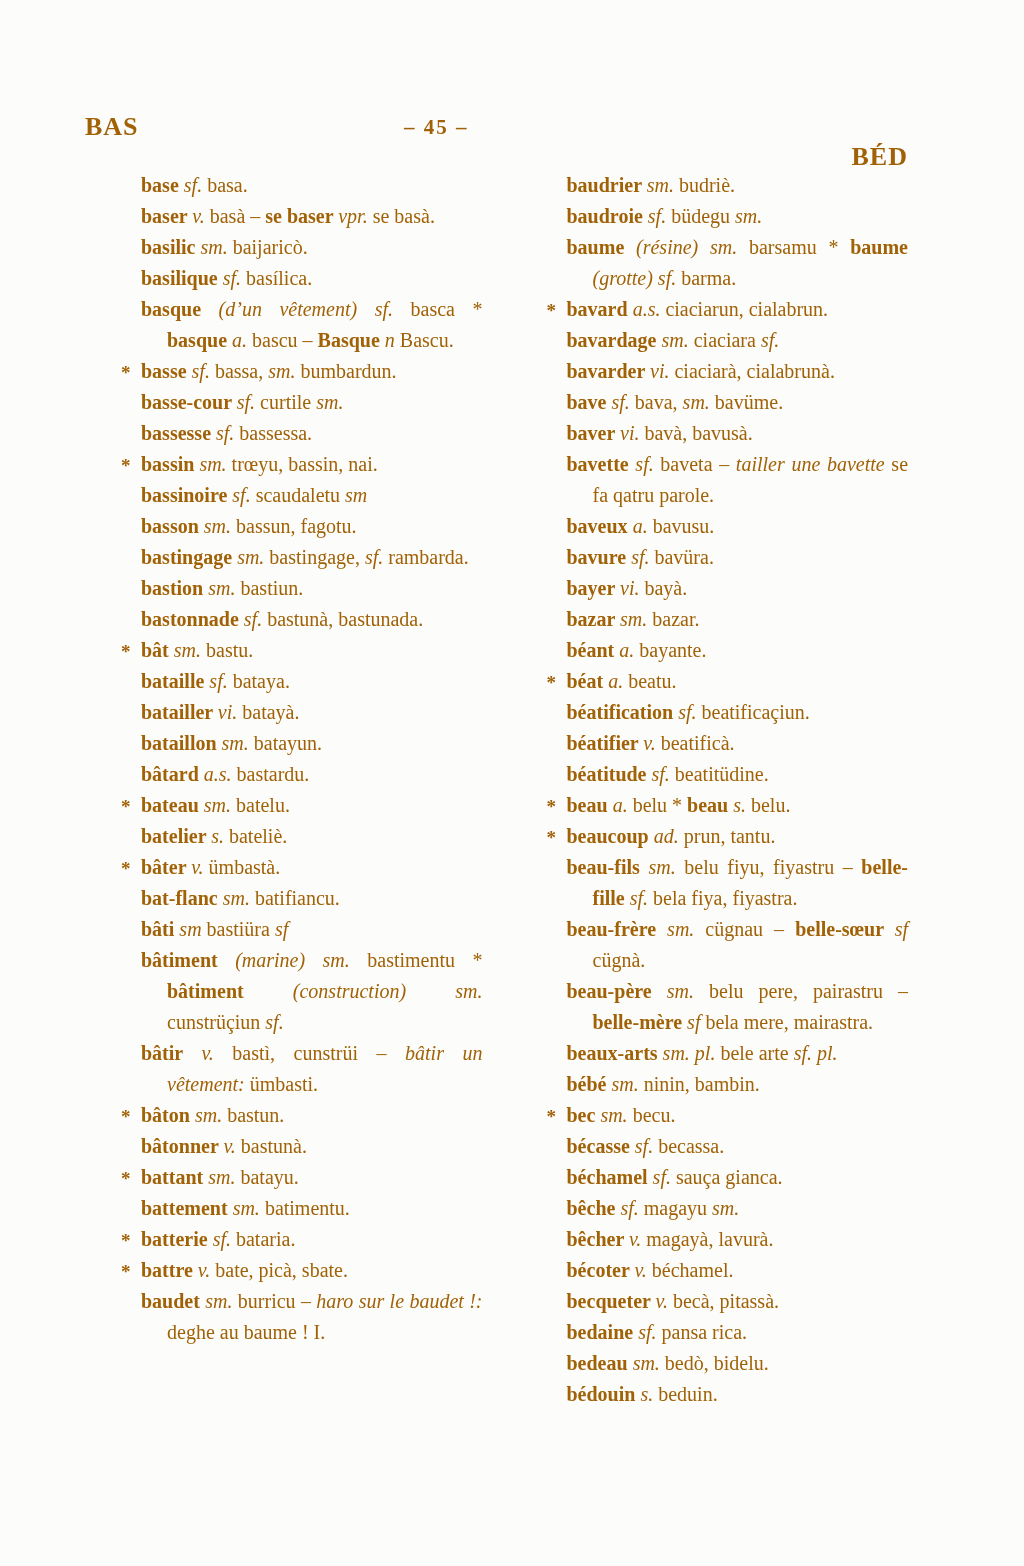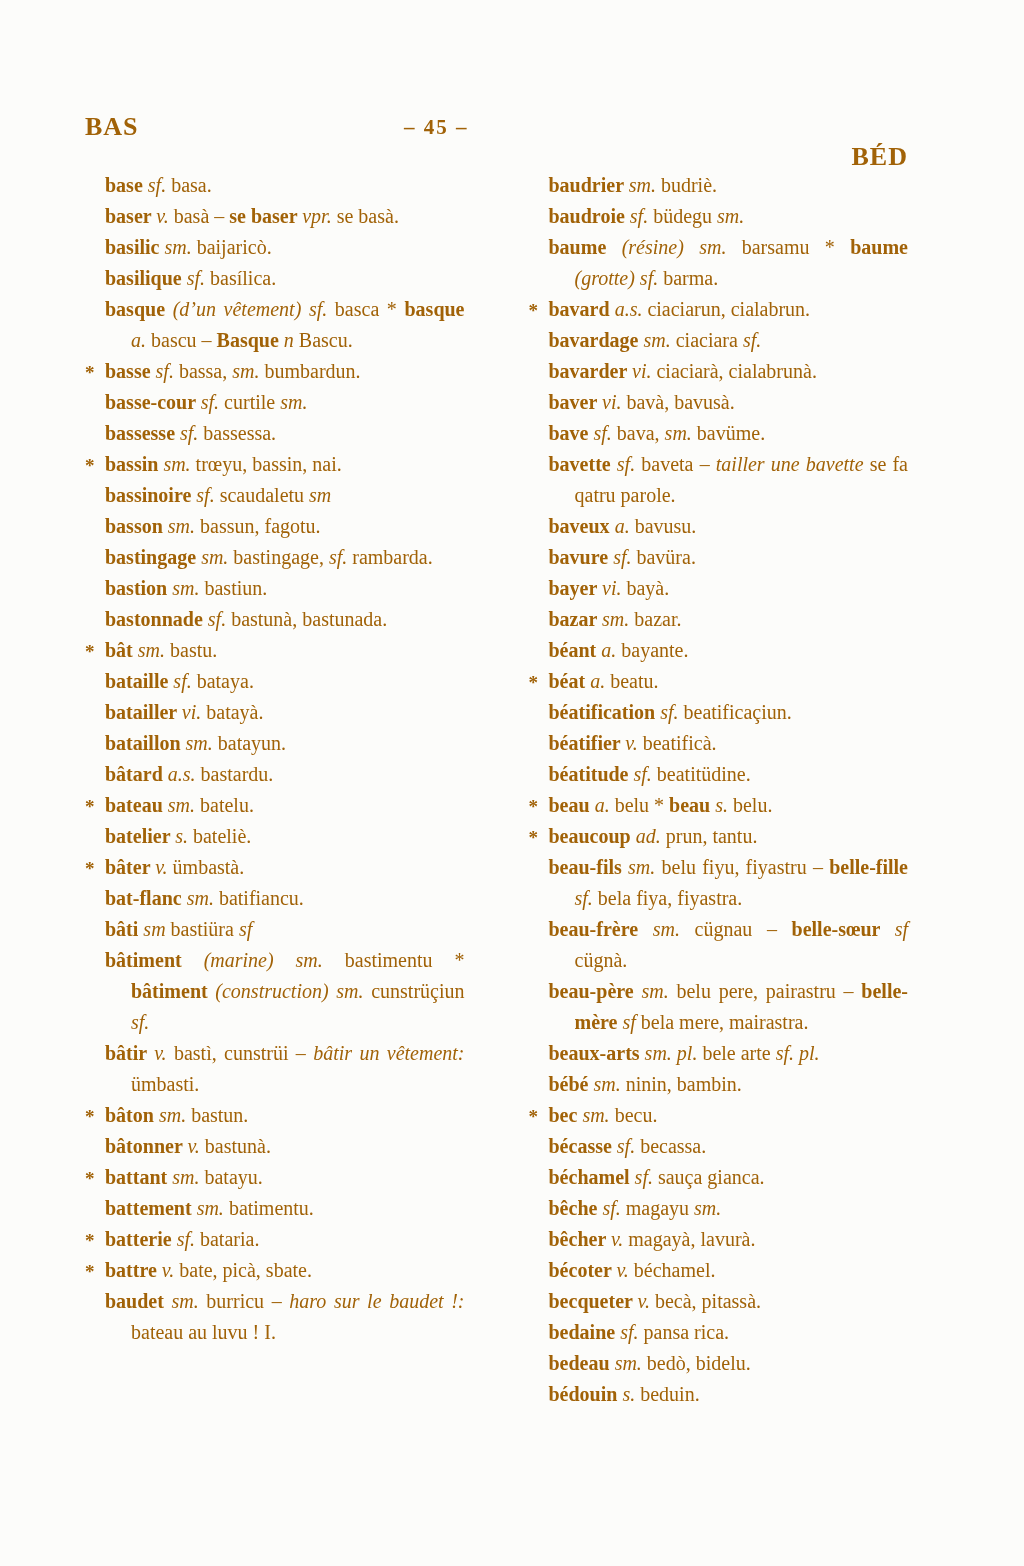--- a/index.html
+++ b/index.html
@@ -36,20 +36,21 @@
     font-size: 21px;
     letter-spacing: 2px;
   }
   .columns {
     display: flex;
     margin-top: 24px;
   }
   .col {
     width: 388px;
     padding-left: 20px;
+    margin-left: 36px;
   }
   .col-right { margin-left: 64px; }
   .entry {
     position: relative;
     font-size: 20px;
     line-height: 31px;
     text-align: justify;
     padding-left: 26px;
     text-indent: -26px;
   }
@@ -102,31 +103,31 @@
           <div class="entry"><span class="seg-head">bat-flanc </span><span class="seg-ital">sm. </span><span class="seg-text">batifiancu.</span></div>
           <div class="entry"><span class="seg-head">bâti </span><span class="seg-ital">sm </span><span class="seg-text">bastiüra </span><span class="seg-ital">sf</span></div>
           <div class="entry"><span class="seg-head">bâtiment </span><span class="seg-ital">(marine) sm. </span><span class="seg-text">bastimentu * </span><span class="seg-head">bâtiment </span><span class="seg-ital">(construction) sm. </span><span class="seg-text">cunstrüçiun </span><span class="seg-ital">sf.</span></div>
           <div class="entry"><span class="seg-head">bâtir </span><span class="seg-ital">v. </span><span class="seg-text">bastì, cunstrüi – </span><span class="seg-ital">bâtir un vêtement: </span><span class="seg-text">ümbasti.</span></div>
           <div class="entry"><span class="star">*</span><span class="seg-head">bâton </span><span class="seg-ital">sm. </span><span class="seg-text">bastun.</span></div>
           <div class="entry"><span class="seg-head">bâtonner </span><span class="seg-ital">v. </span><span class="seg-text">bastunà.</span></div>
           <div class="entry"><span class="star">*</span><span class="seg-head">battant </span><span class="seg-ital">sm. </span><span class="seg-text">batayu.</span></div>
           <div class="entry"><span class="seg-head">battement </span><span class="seg-ital">sm. </span><span class="seg-text">batimentu.</span></div>
           <div class="entry"><span class="star">*</span><span class="seg-head">batterie </span><span class="seg-ital">sf. </span><span class="seg-text">bataria.</span></div>
           <div class="entry"><span class="star">*</span><span class="seg-head">battre </span><span class="seg-ital">v. </span><span class="seg-text">bate, picà, sbate.</span></div>
-          <div class="entry"><span class="seg-head">baudet </span><span class="seg-ital">sm. </span><span class="seg-text">burricu – </span><span class="seg-ital">haro sur le baudet !: </span><span class="seg-text">bateau au luvu ! I.</span></div>
+          <div class="entry"><span class="seg-head">baudet </span><span class="seg-ital">sm. </span><span class="seg-text">burricu – </span><span class="seg-ital">haro sur le baudet !: </span><span class="seg-text">deghe au baume ! I.</span></div>
         </div>
       <div class="col col-right">
           <div class="entry"><span class="seg-head">baudrier </span><span class="seg-ital">sm. </span><span class="seg-text">budriè.</span></div>
           <div class="entry"><span class="seg-head">baudroie </span><span class="seg-ital">sf. </span><span class="seg-text">büdegu </span><span class="seg-ital">sm.</span></div>
           <div class="entry"><span class="seg-head">baume </span><span class="seg-ital">(résine) sm. </span><span class="seg-text">barsamu * </span><span class="seg-head">baume </span><span class="seg-ital">(grotte) sf. </span><span class="seg-text">barma.</span></div>
           <div class="entry"><span class="star">*</span><span class="seg-head">bavard </span><span class="seg-ital">a.s. </span><span class="seg-text">ciaciarun, cialabrun.</span></div>
           <div class="entry"><span class="seg-head">bavardage </span><span class="seg-ital">sm. </span><span class="seg-text">ciaciara </span><span class="seg-ital">sf.</span></div>
           <div class="entry"><span class="seg-head">bavarder </span><span class="seg-ital">vi. </span><span class="seg-text">ciaciarà, cialabrunà.</span></div>
+          <div class="entry"><span class="seg-head">bave </span><span class="seg-ital">sf. </span><span class="seg-text">bava, </span><span class="seg-ital">sm. </span><span class="seg-text">bavüme.</span></div>
           <div class="entry"><span class="seg-head">baver </span><span class="seg-ital">vi. </span><span class="seg-text">bavà, bavusà.</span></div>
-          <div class="entry"><span class="seg-head">bave </span><span class="seg-ital">sf. </span><span class="seg-text">bava, </span><span class="seg-ital">sm. </span><span class="seg-text">bavüme.</span></div>
           <div class="entry"><span class="seg-head">bavette </span><span class="seg-ital">sf. </span><span class="seg-text">baveta – </span><span class="seg-ital">tailler une bavette </span><span class="seg-text">se fa qatru parole.</span></div>
           <div class="entry"><span class="seg-head">baveux </span><span class="seg-ital">a. </span><span class="seg-text">bavusu.</span></div>
           <div class="entry"><span class="seg-head">bavure </span><span class="seg-ital">sf. </span><span class="seg-text">bavüra.</span></div>
           <div class="entry"><span class="seg-head">bayer </span><span class="seg-ital">vi. </span><span class="seg-text">bayà.</span></div>
           <div class="entry"><span class="seg-head">bazar </span><span class="seg-ital">sm. </span><span class="seg-text">bazar.</span></div>
           <div class="entry"><span class="seg-head">béant </span><span class="seg-ital">a. </span><span class="seg-text">bayante.</span></div>
           <div class="entry"><span class="star">*</span><span class="seg-head">béat </span><span class="seg-ital">a. </span><span class="seg-text">beatu.</span></div>
           <div class="entry"><span class="seg-head">béatification </span><span class="seg-ital">sf. </span><span class="seg-text">beatificaçiun.</span></div>
           <div class="entry"><span class="seg-head">béatifier </span><span class="seg-ital">v. </span><span class="seg-text">beatificà.</span></div>
           <div class="entry"><span class="seg-head">béatitude </span><span class="seg-ital">sf. </span><span class="seg-text">beatitüdine.</span></div>

